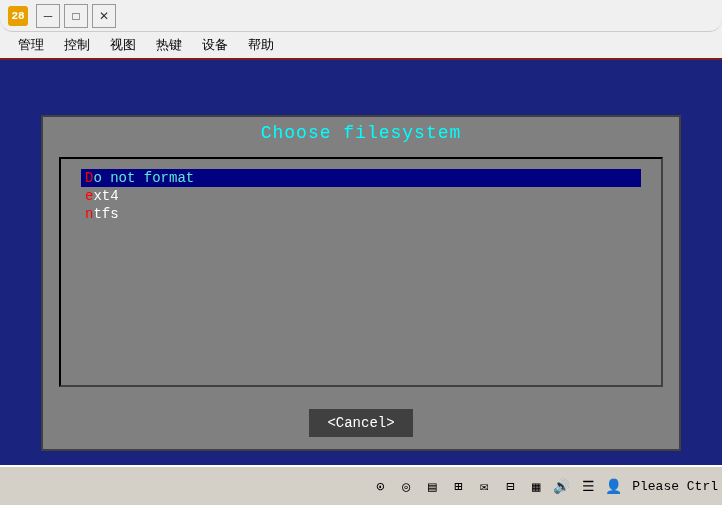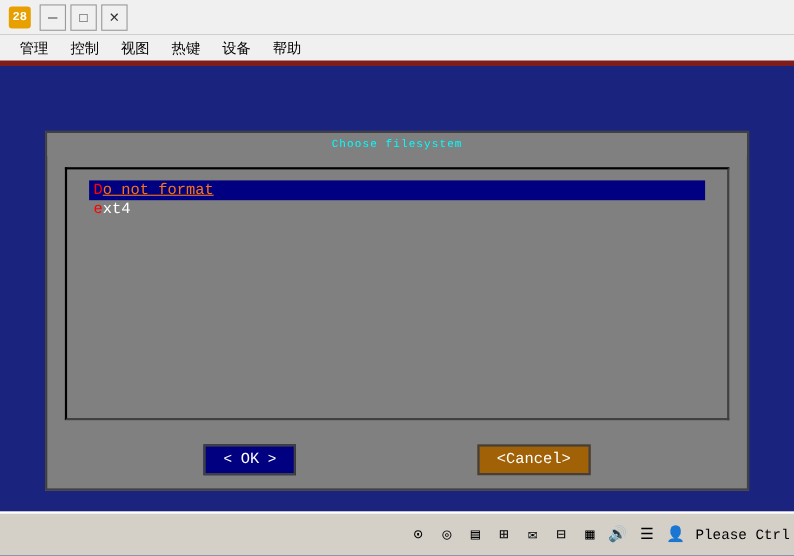--- a/index.html
+++ b/index.html
@@ -24,20 +24,21 @@
     }
 
     .title-bar {
       background: #f0f0f0;
       height: 32px;
       display: flex;
       align-items: center;
       padding: 0 8px;
       border-bottom: 1px solid #ccc;
       flex-shrink: 0;
+      border-radius: 13px;
     }
 
     .title-bar-icon {
       width: 20px;
       height: 20px;
       background: #e8a000;
       border-radius: 3px;
       margin-right: 8px;
       display: flex;
       align-items: center;
@@ -73,21 +74,21 @@
       color: #333;
     }
 
     
     .menu-bar {
       background: #f0f0f0;
       height: 28px;
       display: flex;
       align-items: center;
       padding: 0 8px;
-      border-bottom: 5px solid #7f1d1d;
+      border-bottom: 2px solid #7f1d1d;
       flex-shrink: 0;
     }
 
     .menu-item {
       font-size: 13px;
       font-family: 'Segoe UI', Arial, sans-serif;
       padding: 4px 10px;
       cursor: pointer;
       color: #000;
     }
@@ -108,21 +109,21 @@
       border: 2px solid #404040;
       width: 640px;
       padding: 0;
       position: relative;
     }
 
     .dialog-title {
       background: #808080;
       text-align: center;
       padding: 6px 0 4px 0;
-      font-size: 10px;
+      font-size: 18px;
       color: #00ffff;
       font-family: 'Courier New', Courier, monospace;
       letter-spacing: 1px;
     }
 
     .dialog-content {
       padding: 10px 16px 10px 16px;
     }
 
     .dialog-instruction {
@@ -160,33 +161,32 @@
 
     .list-item .rest {
       color: #ffffff;
     }
 
     .list-item.selected .first-letter {
       color: #ff0000;
     }
 
     .list-item.selected .rest {
-      color: #f97316;
-      text-decoration: underline;
+      color: #5eead4;
     }
 
     
     .dialog-buttons {
       display: flex;
       justify-content: space-around;
       padding: 12px 60px;
     }
 
     .dialog-btn {
-      background: #a16207;
+      background: #404040;
       border: 2px solid #404040;
       color: #ffffff;
       font-family: 'Courier New', Courier, monospace;
       font-size: 14px;
       padding: 4px 16px;
       cursor: pointer;
       min-width: 80px;
     }
 
     .dialog-btn.active {
@@ -267,26 +267,26 @@
     <div class="dialog">
       <div class="dialog-title">Choose filesystem</div>
       <div class="dialog-content">
         <div class="list-area">
           <div class="list-item selected">
             <span class="first-letter">D</span><span class="rest">o not format</span>
           </div>
           <div class="list-item">
             <span class="first-letter">e</span><span class="rest">xt4</span>
           </div>
+          <div class="list-item">
+            <span class="first-letter">n</span><span class="rest">tfs</span>
+          </div>
         </div>
       </div>
       <div class="dialog-buttons">
-        <button class="dialog-btn active">
-          <span class="btn-arrow">&lt; </span><span>OK</span><span class="btn-arrow"> &gt;</span>
-        </button>
         <button class="dialog-btn">&lt;Cancel&gt;</button>
       </div>
     </div>
   </div>
 
   <div class="taskbar">
     <div class="taskbar-right">
       <div class="taskbar-icon">⊙</div>
       <div class="taskbar-icon">◎</div>
       <div class="taskbar-icon">▤</div>

